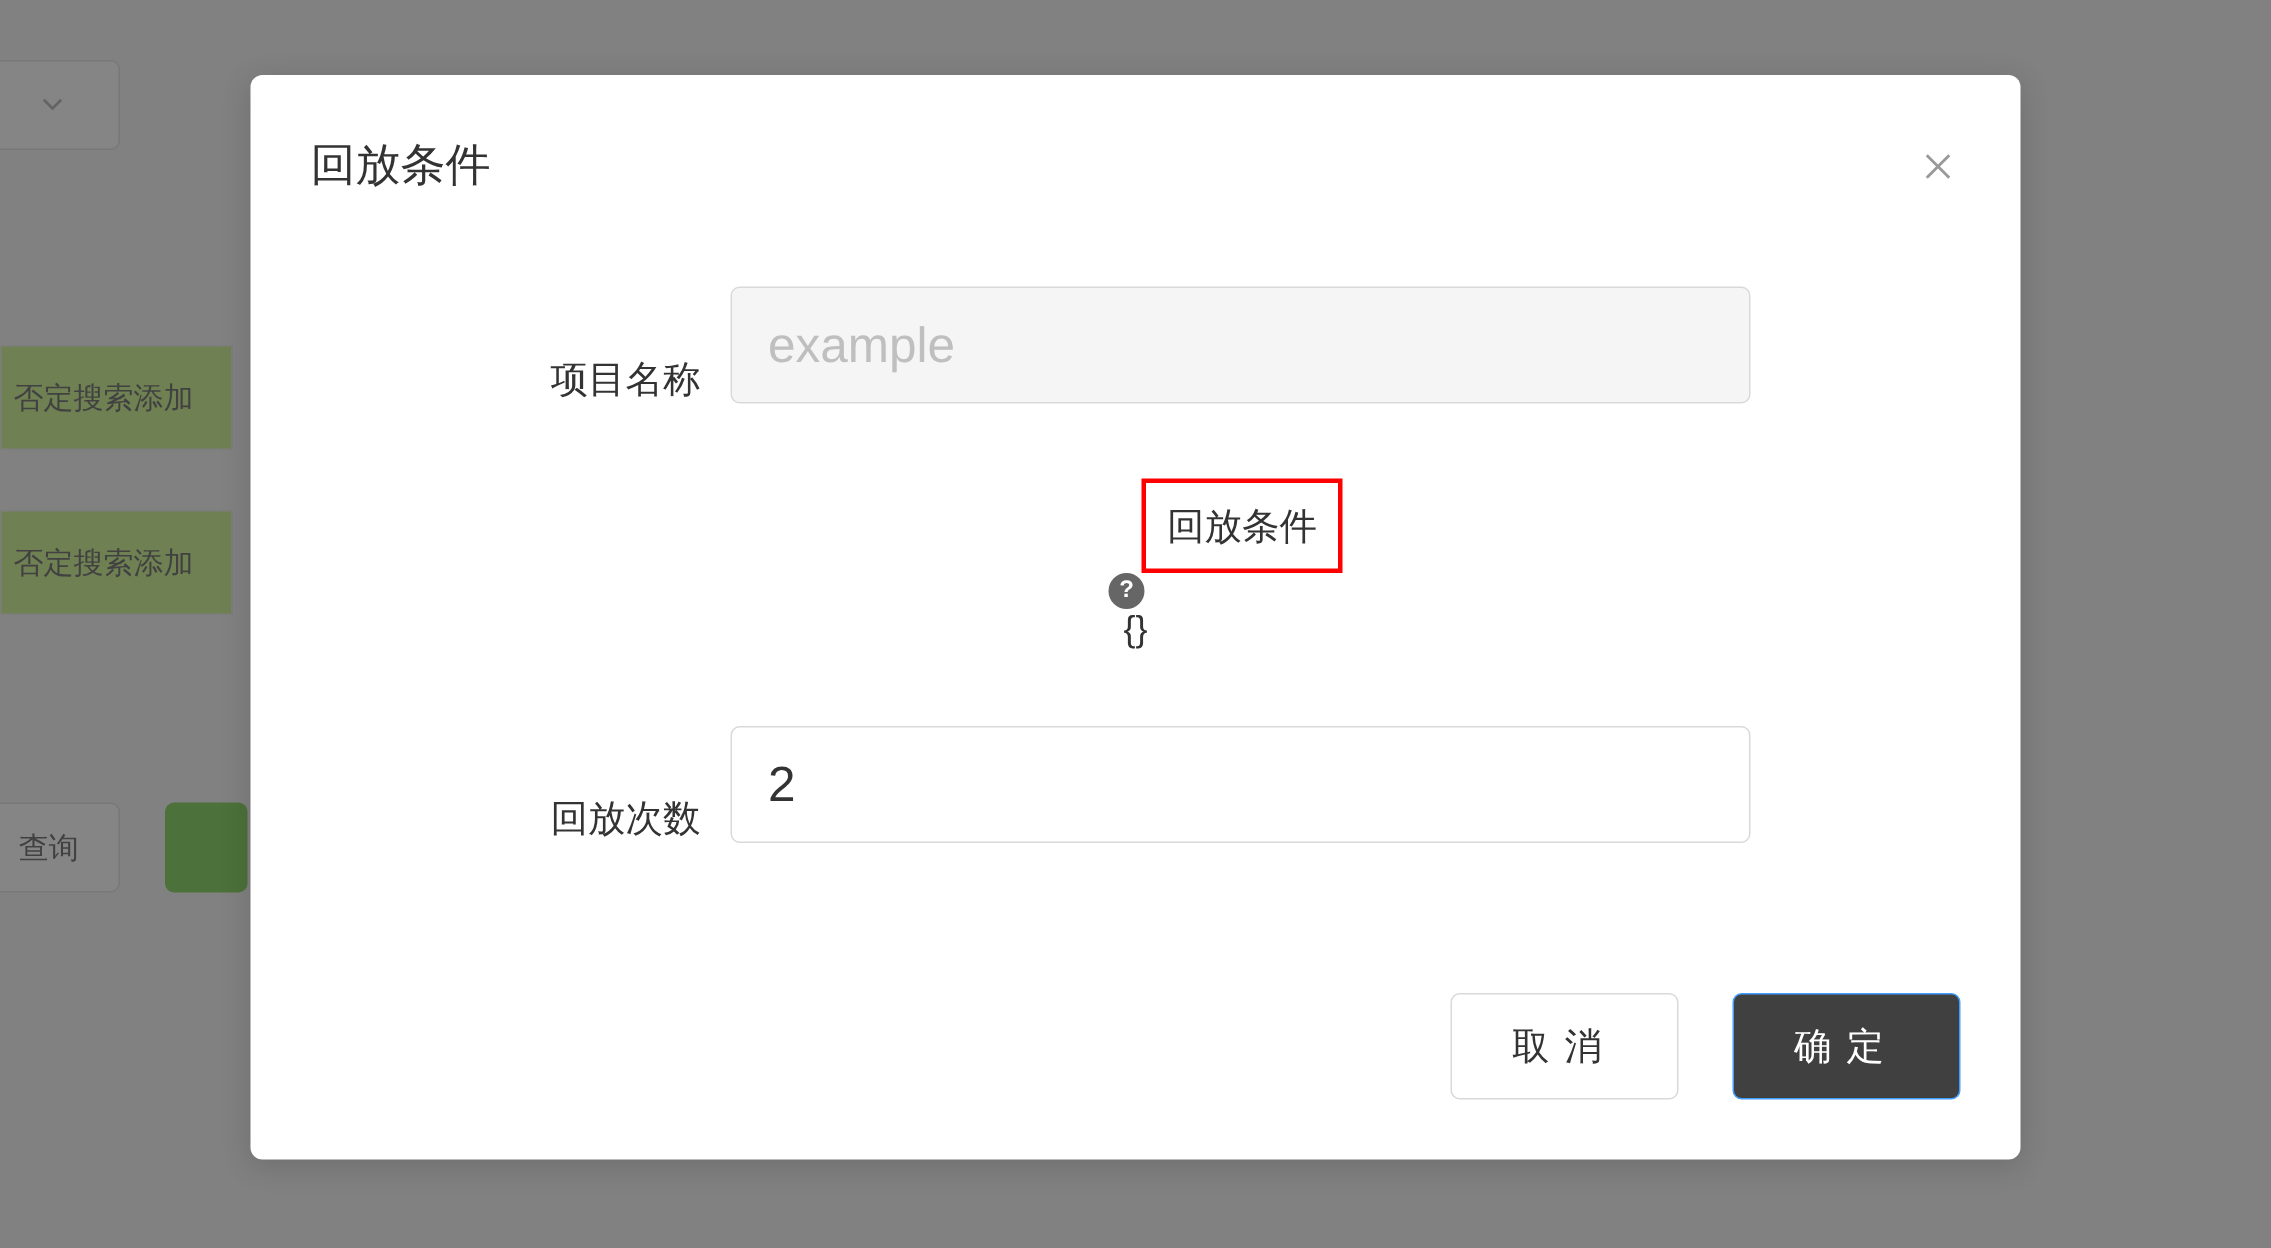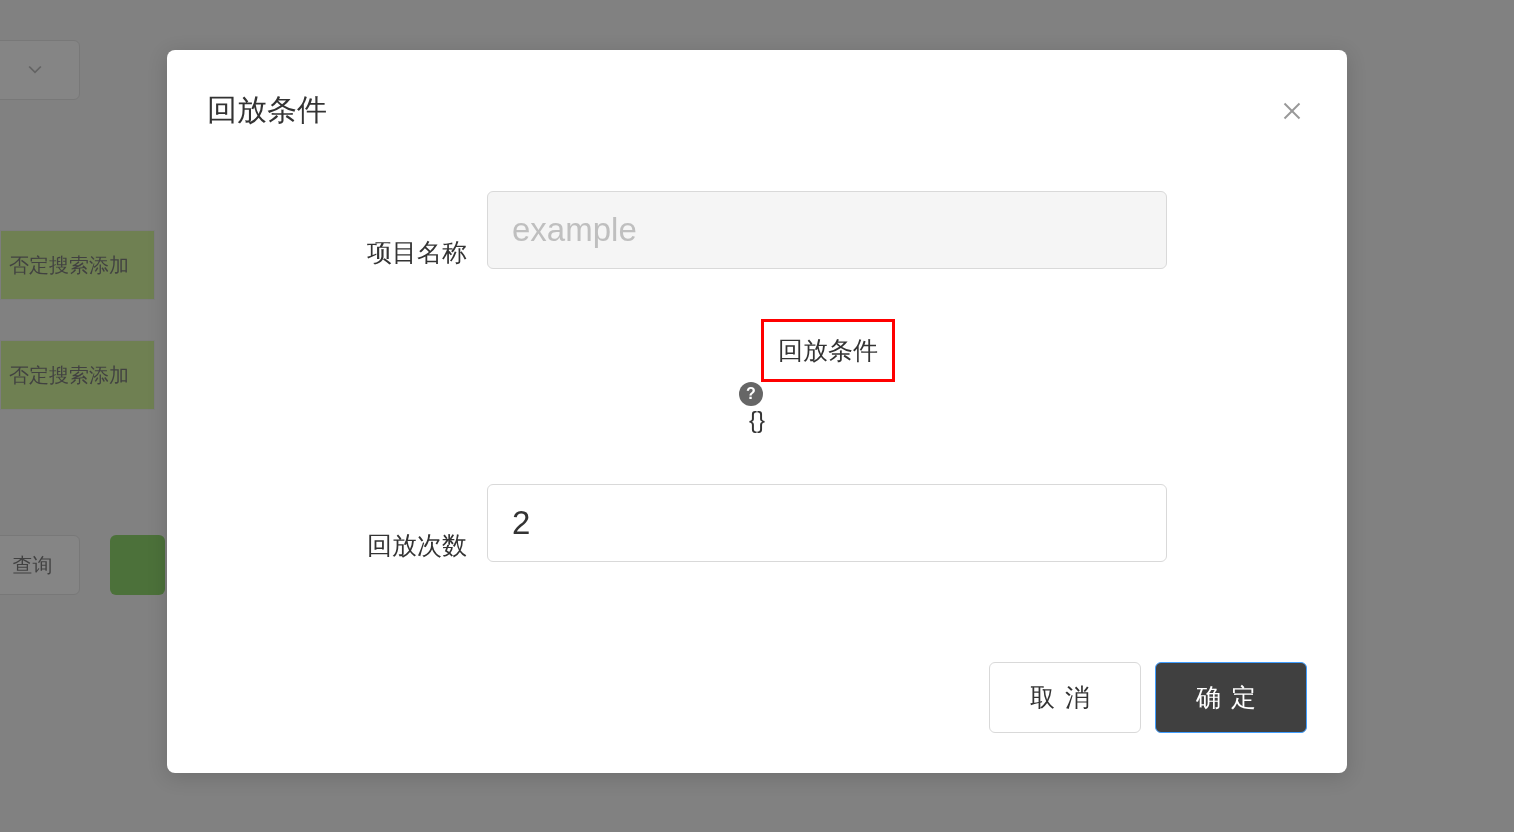--- a/index.html
+++ b/index.html
@@ -212,21 +212,21 @@
     }
 
     .condition-value {
       font-size: 24px;
       color: #333;
     }
 
     .modal-footer {
       display: flex;
       justify-content: flex-end;
-      gap: 14px;
+      gap: 36px;
       margin-top: 100px;
     }
 
     .btn {
       padding: 18px 40px;
       font-size: 25px;
       border-radius: 6px;
       cursor: pointer;
       letter-spacing: 10px;
       border: 1px solid transparent;

